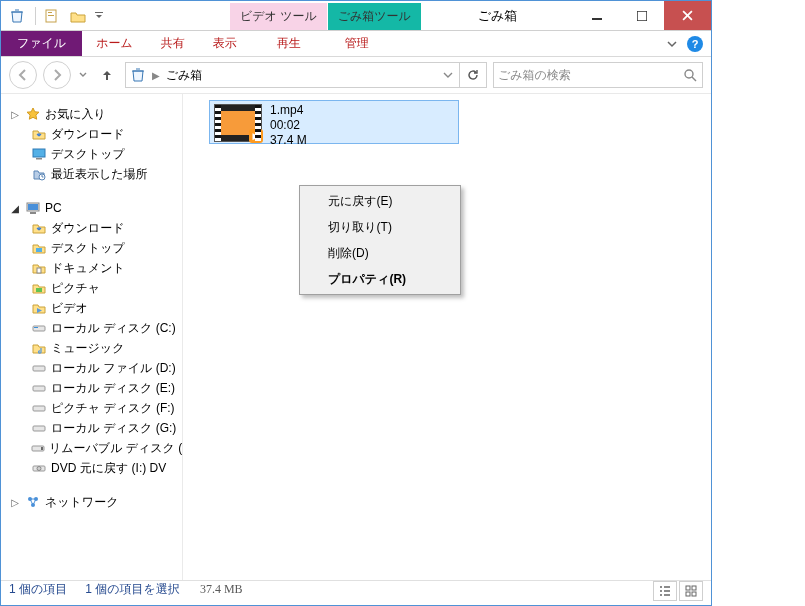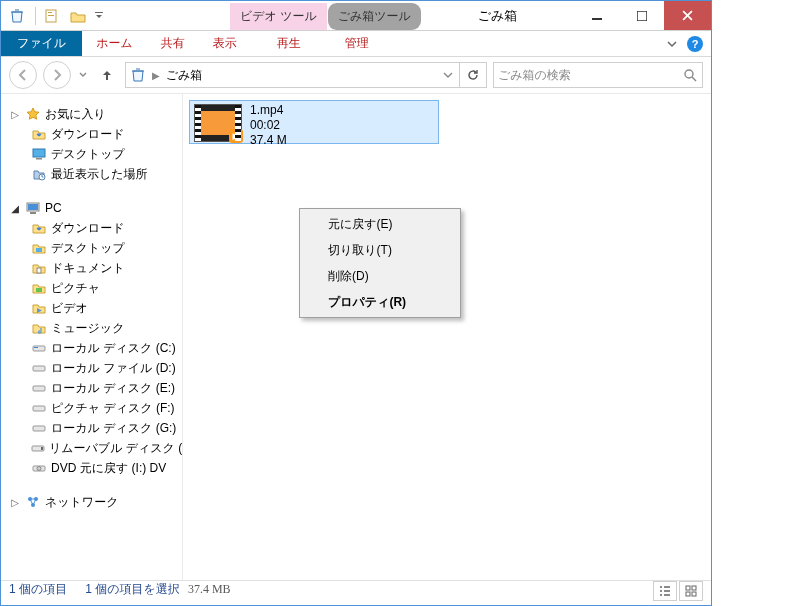--- a/index.html
+++ b/index.html
@@ -49,21 +49,21 @@
   .tooltabs { display:flex; align-items:flex-end; margin-left: 118px; height: 100%;}
   .tooltab {
     height: 27px;
     padding: 0 10px;
     display:flex; align-items:center; justify-content:center;
     font-size: 12px;
     min-width: 70px;
     box-sizing:border-box;
   }
   .tooltab.video { background: #f8d3e7; color:#333;}
-  .tooltab.trash { background: #a3a3a3; color:#333; border-left:1px solid #fff;border-radius:9px;}
+  .tooltab.trash { background: #14b8a6; color:#333; border-left:1px solid #fff;}
   .title-text {
     flex: 1;
     display:flex; align-items:center; justify-content:center;
     font-size: 13px;
     color:#000;
   }
   .win-controls { display:flex; align-items:stretch; margin-left:auto;}
   .win-btn {
     width: 45px;
     display:flex; align-items:center; justify-content:center;
@@ -81,21 +81,21 @@
     background:#fff;
     border-bottom: 1px solid #d9d9d9;
   }
   .ribbon-tab {
     padding: 0 14px;
     display:flex; align-items:center;
     font-size:12px;
     color:#b91c1c;
   }
   .ribbon-tab.file {
-    background:#0369a1;
+    background:#701a75;
     color:#fff;
     padding: 0 16px;
   }
   .ribbon-spacer { flex:1; }
   .ribbon-right { display:flex; align-items:center; gap:6px; padding-right:8px;}
   .caret-box {
     width:18px; height:18px;
     display:flex; align-items:center; justify-content:center;
     color:#666;
   }
@@ -195,21 +195,21 @@
   .tlabel { font-size:12px; color:#000;}
 
   
   .content {
     flex:1;
     position:relative;
     padding: 10px;
   }
   .file-item {
     position:absolute;
-    left:6px; top:6px;
+    left:26px; top:6px;
     width:250px; height:44px;
     border:1px solid #7bb6ef;
     background:#d8ecff;
     display:flex; align-items:flex-start;
     padding: 2px 4px;
     box-sizing:border-box;
     gap:8px;
   }
   .thumb {
     width:46px; height:36px;
@@ -235,21 +235,21 @@
     color:#fff; font-size:9px;
   }
   .file-text { display:flex; flex-direction:column; line-height:1.25;}
   .file-name { color:#000;}
   .file-sub { color:#000000;}
 
   
   .ctx-menu {
     position:absolute;
     left:298px;
-    top:114px;
+    top:91px;
     width:156px;
     background:#f0f0f0;
     border:1px solid #a0a0a0;
     box-shadow: 3px 3px 4px rgba(0,0,0,0.25);
     padding:2px;
     z-index:50;
   }
   .ctx-item {
     height:26px;
     display:flex; align-items:center;
@@ -261,21 +261,21 @@
   
   .statusbar {
     height: 24px;
     border-top:1px solid #e0e0e0;
     display:flex; align-items:flex-start;
     padding: 0 8px;
     gap:18px;
     font-size:12px;
     color:#264a8f;
   }
-  .status-segment { display:flex; align-items:center; gap:8px; }
+  .status-segment { display:flex; align-items:center; gap:20px; }
   .status-size { color:#5a5a5a;font-family:Liberation Serif, serif;}
   .view-switch { margin-left:auto; display:flex; gap:2px;}
   .view-btn {
     width:22px; height:18px;
     border:1px solid #cfcfcf;
     display:flex; align-items:center; justify-content:center;
     color:#666;
   }
 
   
@@ -504,34 +504,34 @@
               <svg width="14" height="14" viewBox="0 0 14 14">
                 <path fill="#ffe08a" stroke="#caa23a" d="M1 4h5l1 2h6v6H1z"></path>
                 <path d="M5 7l5 2.5L5 12z" fill="#5a9bdc"></path>
               </svg>
             </span>
           <span class="tlabel">ビデオ</span>
         </div>
         <div class="tree-row gchild">
           <span class="ticon">
               <svg width="14" height="14" viewBox="0 0 14 14">
+                <rect x="1" y="5" width="12" height="5" rx="1" fill="#e6e6e6" stroke="#999"></rect>
+                <rect x="2" y="6" width="4" height="1" fill="#3b8fd8"></rect>
+              </svg>
+            </span>
+          <span class="tlabel">ローカル ディスク (C:)</span>
+        </div>
+        <div class="tree-row gchild">
+          <span class="ticon">
+              <svg width="14" height="14" viewBox="0 0 14 14">
                 <path fill="#ffe08a" stroke="#caa23a" d="M1 4h5l1 2h6v6H1z"></path>
                 <path d="M9 7v4a1.2 1.2 0 1 1-1-1.2" fill="none" stroke="#5a9bdc" stroke-width="1.3"></path>
               </svg>
             </span>
           <span class="tlabel">ミュージック</span>
-        </div>
-        <div class="tree-row gchild">
-          <span class="ticon">
-              <svg width="14" height="14" viewBox="0 0 14 14">
-                <rect x="1" y="5" width="12" height="5" rx="1" fill="#e6e6e6" stroke="#999"></rect>
-                <rect x="2" y="6" width="4" height="1" fill="#3b8fd8"></rect>
-              </svg>
-            </span>
-          <span class="tlabel">ローカル ディスク (C:)</span>
         </div>
         <div class="tree-row gchild">
           <span class="ticon">
               <svg width="14" height="14" viewBox="0 0 14 14">
                 <rect x="1" y="5" width="12" height="5" rx="1" fill="#e6e6e6" stroke="#999"></rect>
               </svg>
             </span>
           <span class="tlabel">ローカル ファイル (D:)</span>
         </div>
         <div class="tree-row gchild">

